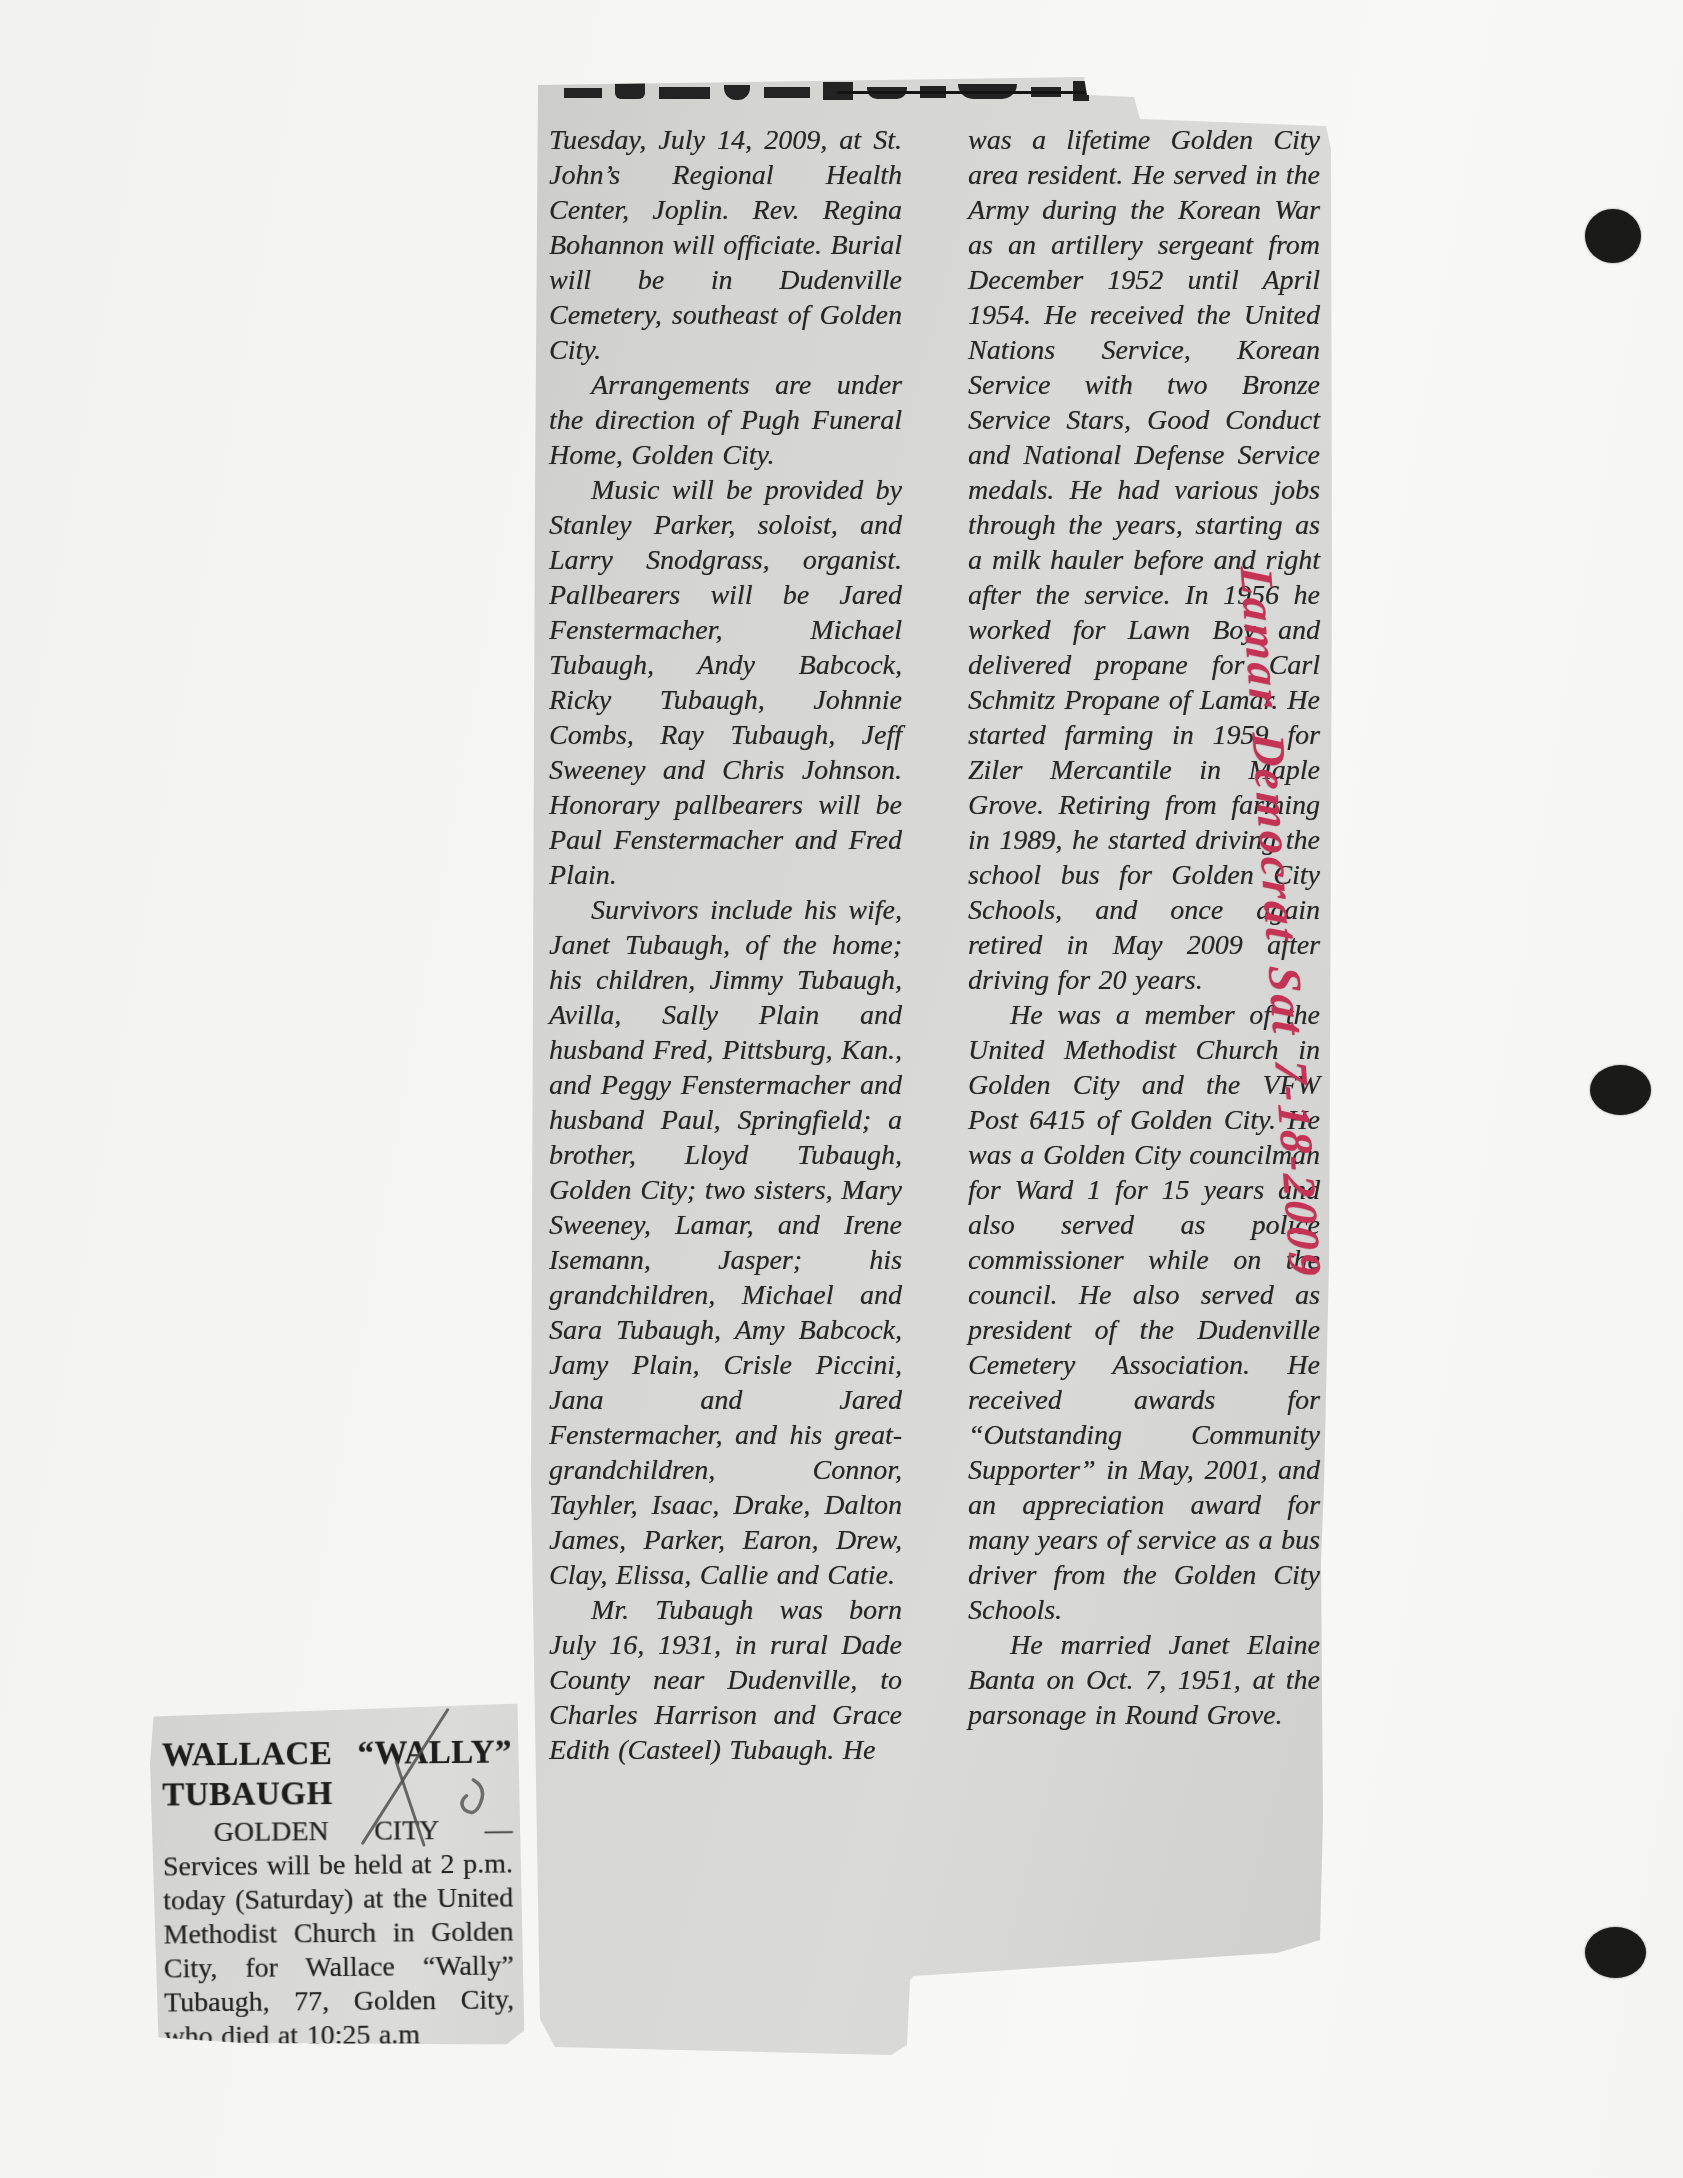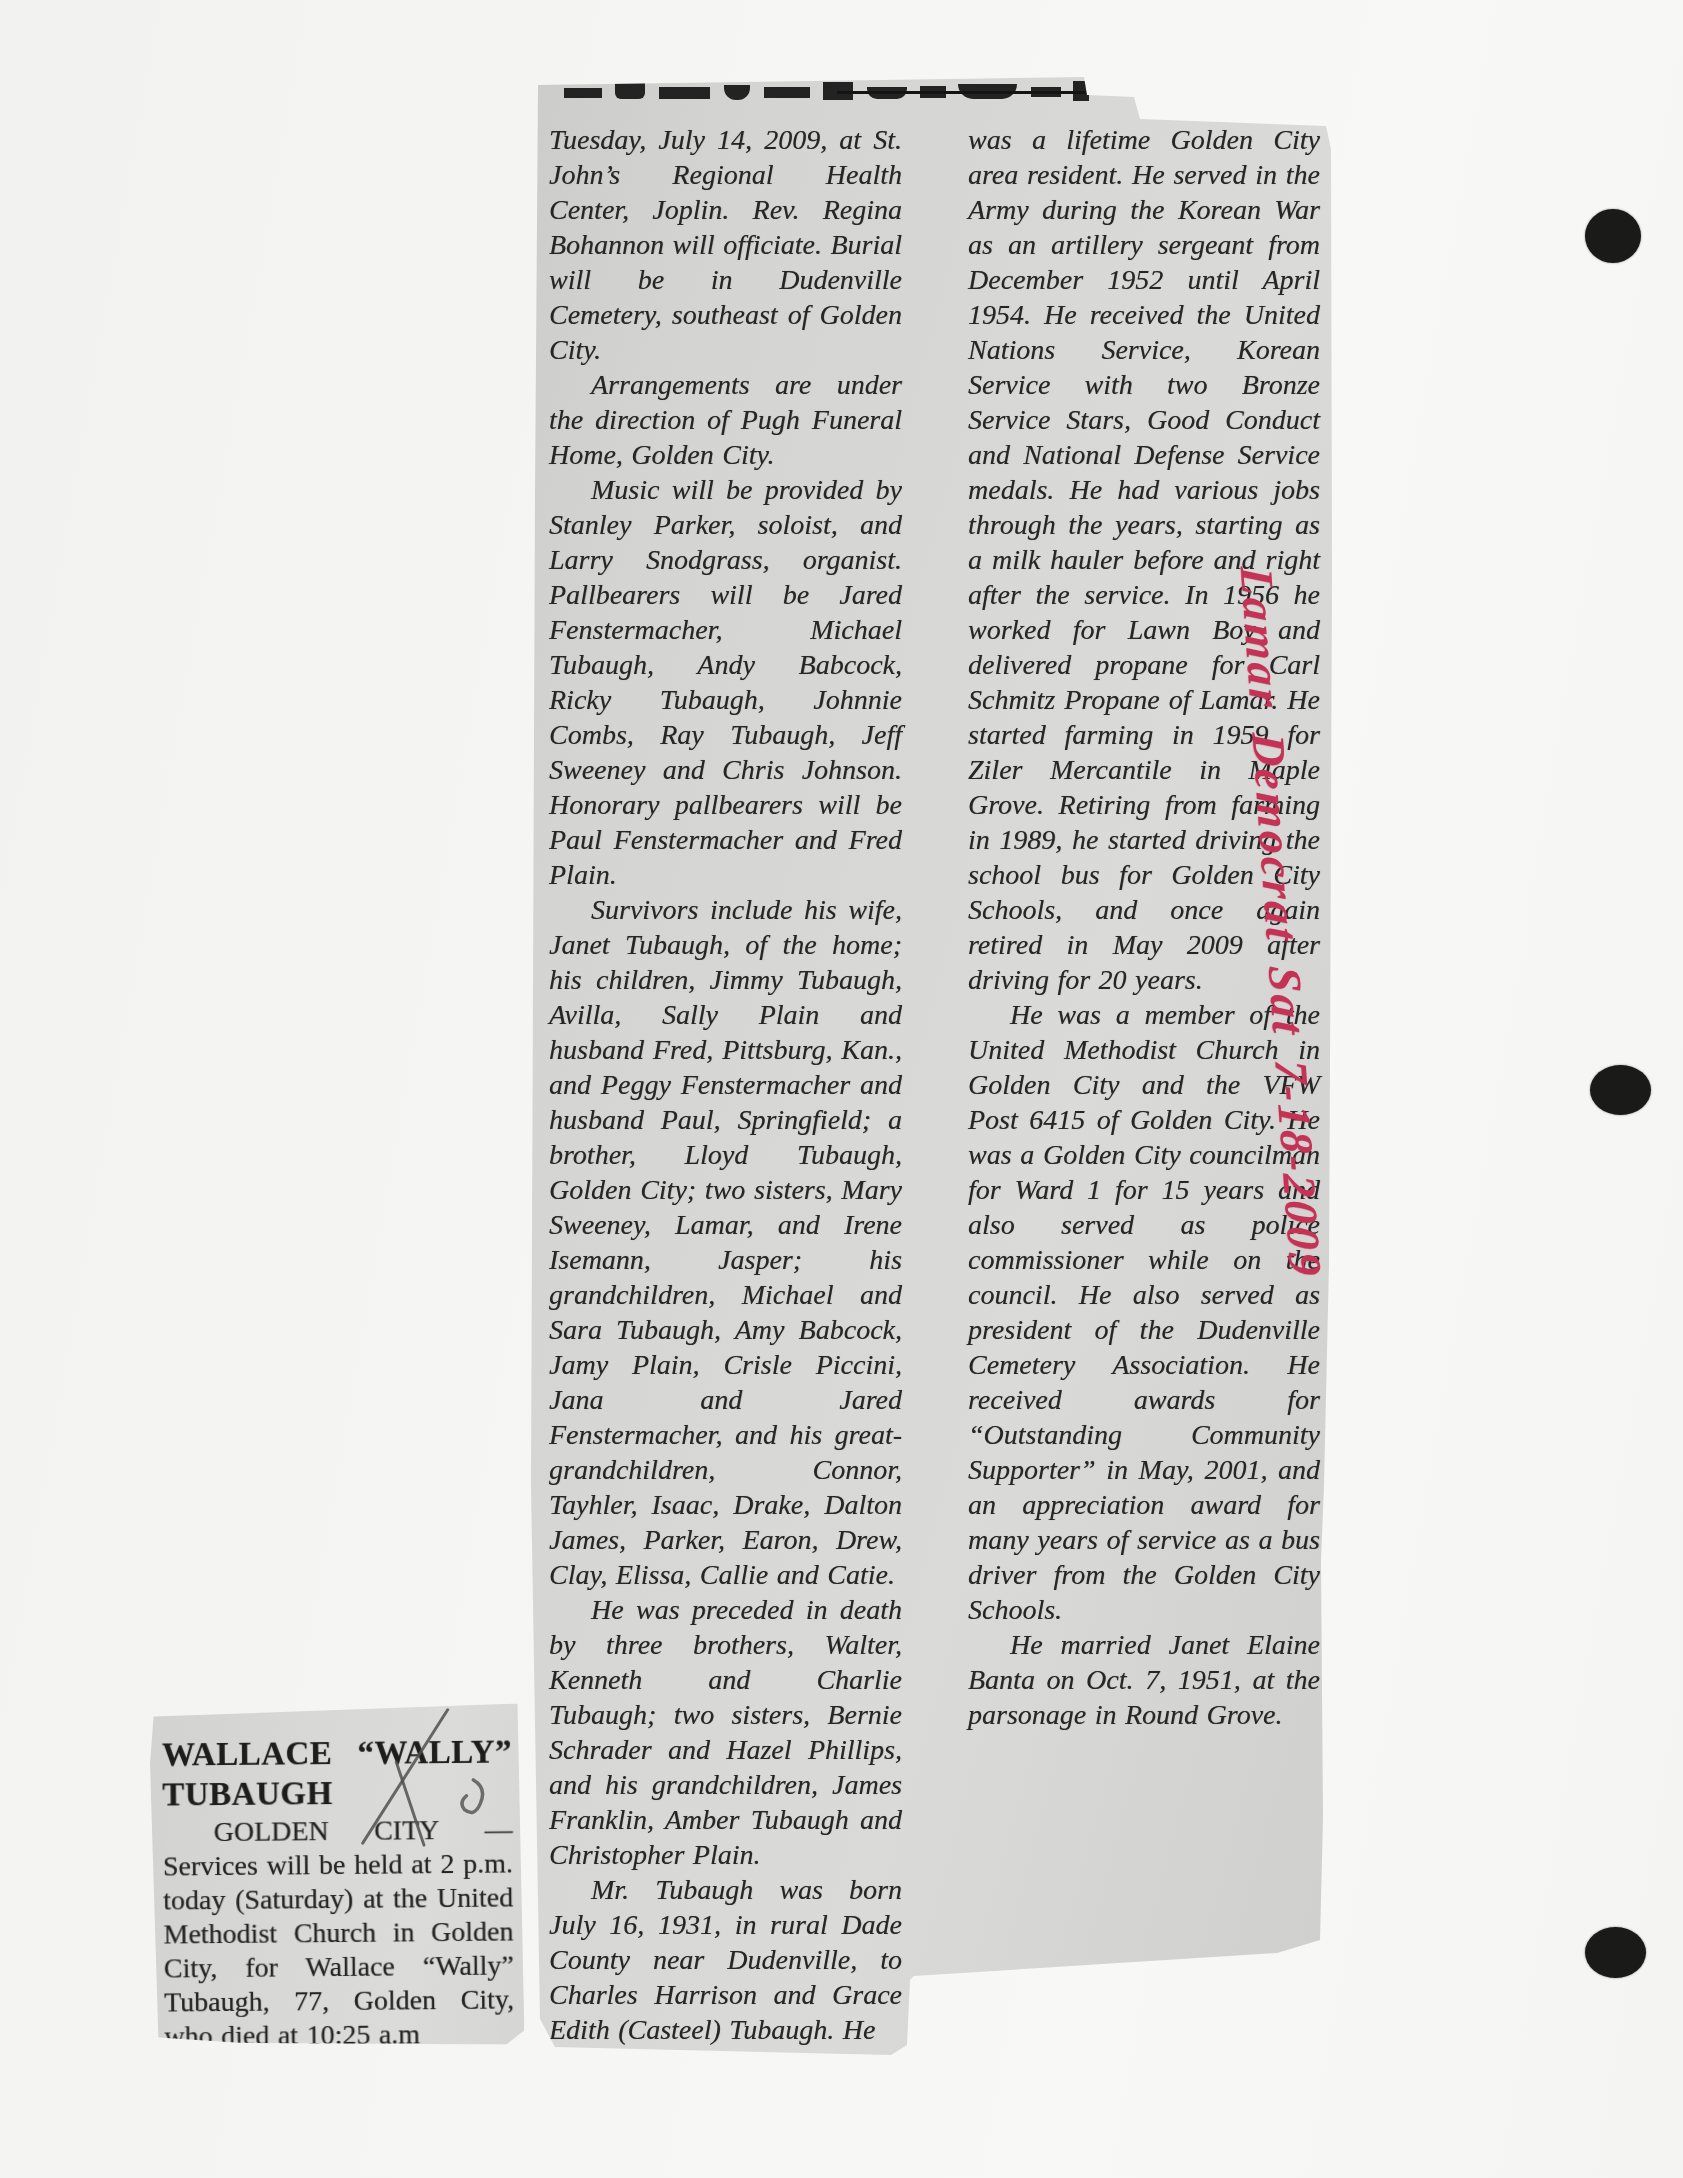--- a/index.html
+++ b/index.html
@@ -95,21 +95,20 @@
     <div class="frag f10"></div>
     <div class="frag f11"></div>
   </div>
   <div class="top-rule"></div>
 
   <div class="obit-col col1">
       <p class="para noindent">Tuesday, July 14, 2009, at St. John’s Regional Health Center, Joplin. Rev. Regina Bohannon will officiate. Burial will be in Dudenville Cemetery, southeast of Golden City.</p>
       <p class="para">Arrangements are under the direction of Pugh Funeral Home, Golden City.</p>
       <p class="para">Music will be provided by Stanley Parker, soloist, and Larry Snodgrass, organist. Pallbearers will be Jared Fenstermacher, Michael Tubaugh, Andy Babcock, Ricky Tubaugh, Johnnie Combs, Ray Tubaugh, Jeff Sweeney and Chris Johnson. Honorary pallbearers will be Paul Fenstermacher and Fred Plain.</p>
       <p class="para">Survivors include his wife, Janet Tubaugh, of the home; his children, Jimmy Tubaugh, Avilla, Sally Plain and husband Fred, Pittsburg, Kan., and Peggy Fenstermacher and husband Paul, Springfield; a brother, Lloyd Tubaugh, Golden City; two sisters, Mary Sweeney, Lamar, and Irene Isemann, Jasper; his grandchildren, Michael and Sara Tubaugh, Amy Babcock, Jamy Plain, Crisle Piccini, Jana and Jared Fenstermacher, and his great-grandchildren, Connor, Tayhler, Isaac, Drake, Dalton James, Parker, Earon, Drew, Clay, Elissa, Callie and Catie.</p>
-      <p class="para">He was preceded in death by three brothers, Walter, Kenneth and Charlie Tubaugh; two sisters, Bernie Schrader and Hazel Phillips, and his grandchildren, James Franklin, Amber Tubaugh and Christopher Plain.</p>
       <p class="para">Mr. Tubaugh was born July 16, 1931, in rural Dade County near Dudenville, to Charles Harrison and Grace Edith (Casteel) Tubaugh. He</p>
     </div>
 
   <div class="obit-col col2">
       <p class="para noindent">was a lifetime Golden City area resident. He served in the Army during the Korean War as an artillery sergeant from December 1952 until April 1954. He received the United Nations Service, Korean Service with two Bronze Service Stars, Good Conduct and National Defense Service medals. He had various jobs through the years, starting as a milk hauler before and right after the service. In 1956 he worked for Lawn Boy and delivered propane for Carl Schmitz Propane of Lamar. He started farming in 1959 for Ziler Mercantile in Maple Grove. Retiring from farming in 1989, he started driving the school bus for Golden City Schools, and once again retired in May 2009 after driving for 20 years.</p>
       <p class="para">He was a member of the United Methodist Church in Golden City and the VFW Post 6415 of Golden City. He was a Golden City councilman for Ward 1 for 15 years and also served as police commissioner while on the council. He also served as president of the Dudenville Cemetery Association. He received awards for “Outstanding Community Supporter” in May, 2001, and an appreciation award for many years of service as a bus driver from the Golden City Schools.</p>
       <p class="para">He married Janet Elaine Banta on Oct. 7, 1951, at the parsonage in Round Grove.</p>
     </div>
 </div>
 

